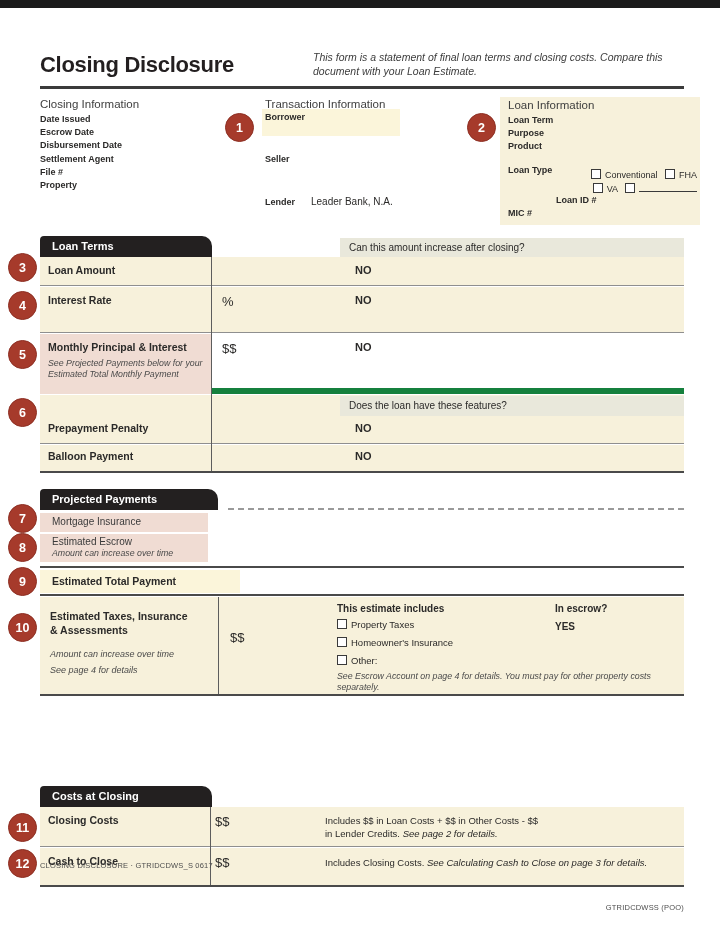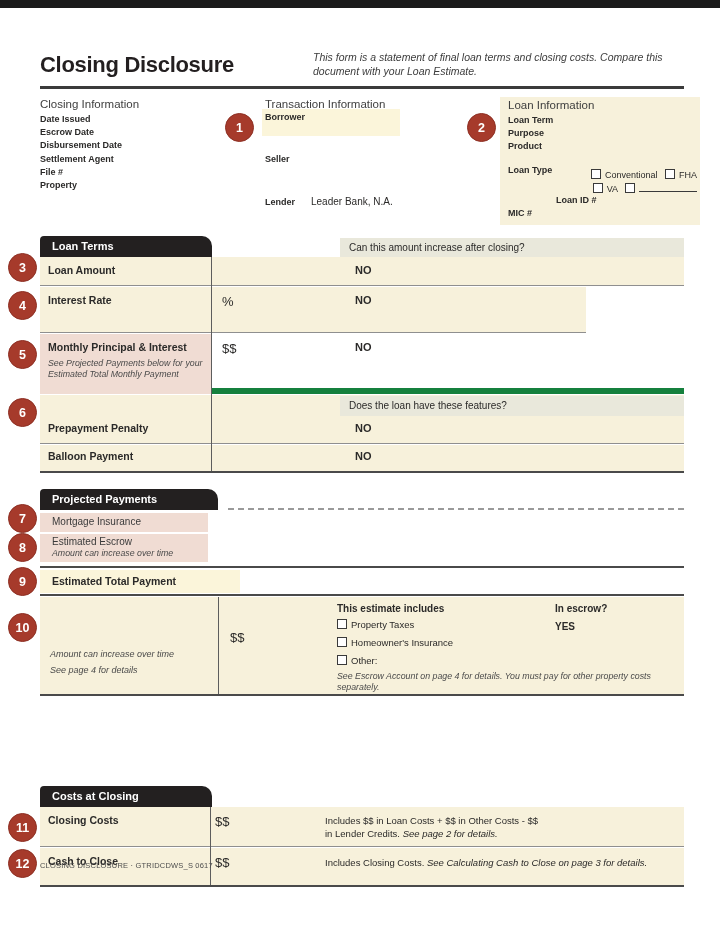--- a/index.html
+++ b/index.html
@@ -86,21 +86,21 @@
   </div>
 
   <div class="abs tab" style="left:40px;top:236px;width:172px;">Loan Terms</div>
   <div class="abs grayband" style="left:340px;top:238px;width:344px;height:19px;">Can this amount increase after closing?</div>
 
   <div class="abs row row-cream" style="left:40px;top:257px;width:644px;height:29px;border-bottom:1px solid #8f8f8f;">
     <div class="row-label">Loan Amount</div>
     <div class="answer">NO</div>
   </div>
 
-  <div class="abs row row-cream" style="left:40px;top:287px;width:546px;height:46px;border-bottom:1px solid #8f8f8f;">
+  <div class="abs row row-cream" style="left:40px;top:287px;width:644px;height:46px;border-bottom:1px solid #8f8f8f;">
     <div class="row-label">Interest Rate</div>
     <div class="unit">%</div>
     <div class="answer">NO</div>
   </div>
 
   <div class="abs row" style="left:40px;top:334px;width:644px;height:60px;background:#ffffff;border-bottom:6px solid #15803d;">
     <div class="abs pinkband" style="left:0;top:0;width:171px;height:60px;"></div>
     <div class="row-label">Monthly Principal &amp; Interest</div>
     <div class="row-note">See Projected Payments below for your Estimated Total Monthly Payment</div>
     <div class="unit">$$</div>
@@ -135,20 +135,24 @@
   </div>
 
   <div class="abs hrule-med" style="left:40px;top:566px;width:644px;"></div>
 
   <div class="abs yellowband" style="left:40px;top:570px;width:200px;height:23px;">
     <div class="abs" style="left:12px;top:5px;font-size:10.5px;font-weight:bold;">Estimated Total Payment</div>
   </div>
   <div class="abs hrule-med" style="left:40px;top:594px;width:644px;"></div>
 
   <div class="abs row-cream" style="left:40px;top:597px;width:644px;height:97px;border-bottom:2px solid #4a4a4a;box-sizing:content-box;">
+    <div class="abs" style="left:10px;top:12px;font-size:10.5px;font-weight:bold;line-height:14px;">
+      <div>Estimated Taxes, Insurance</div>
+      <div>&amp; Assessments</div>
+    </div>
     <div class="abs small-it" style="left:10px;top:52px;font-size:9px;">Amount can increase over time</div>
     <div class="abs small-it" style="left:10px;top:68px;font-size:9px;">See page 4 for details</div>
     <div class="abs" style="left:190px;top:33px;font-size:13px;">$$</div>
     <div class="abs" style="left:297px;top:6px;font-size:10px;font-weight:bold;">This estimate includes</div>
     <div class="abs" style="left:297px;top:22px;font-size:9.5px;">
       <span class="cb"></span><span>Property Taxes</span>
     </div>
     <div class="abs" style="left:297px;top:40px;font-size:9.5px;">
       <span class="cb"></span><span>Homeowner's Insurance</span>
     </div>
@@ -178,20 +182,21 @@
     <div class="abs" style="left:285px;top:8px;width:360px;font-size:9.5px;line-height:13px;">
       <span>Includes Closing Costs.</span>
       <span style="font-style:italic;">See Calculating Cash to Close on page 3 for details.</span>
     </div>
   </div>
   <div class="abs hrule-med" style="left:40px;top:885px;width:644px;"></div>
   <div class="abs vdiv" style="left:210px;top:807px;height:78px;"></div>
 
   <div class="abs foot" style="left:40px;top:861px;">CLOSING DISCLOSURE  ·  GTRIDCDWS_S   0617</div>
   <div class="abs foot" style="left:420px;top:903px;width:264px;text-align:right;">
+    <div>GTRIDCDWSS (POO)</div>
   </div>
 
   <div class="abs badge" style="left:8px;top:253px;">3</div>
   <div class="abs badge" style="left:8px;top:291px;">4</div>
   <div class="abs badge" style="left:8px;top:340px;">5</div>
   <div class="abs badge" style="left:8px;top:398px;">6</div>
   <div class="abs badge" style="left:8px;top:504px;">7</div>
   <div class="abs badge" style="left:8px;top:533px;">8</div>
   <div class="abs badge" style="left:8px;top:567px;">9</div>
   <div class="abs badge" style="left:8px;top:613px;">10</div>

